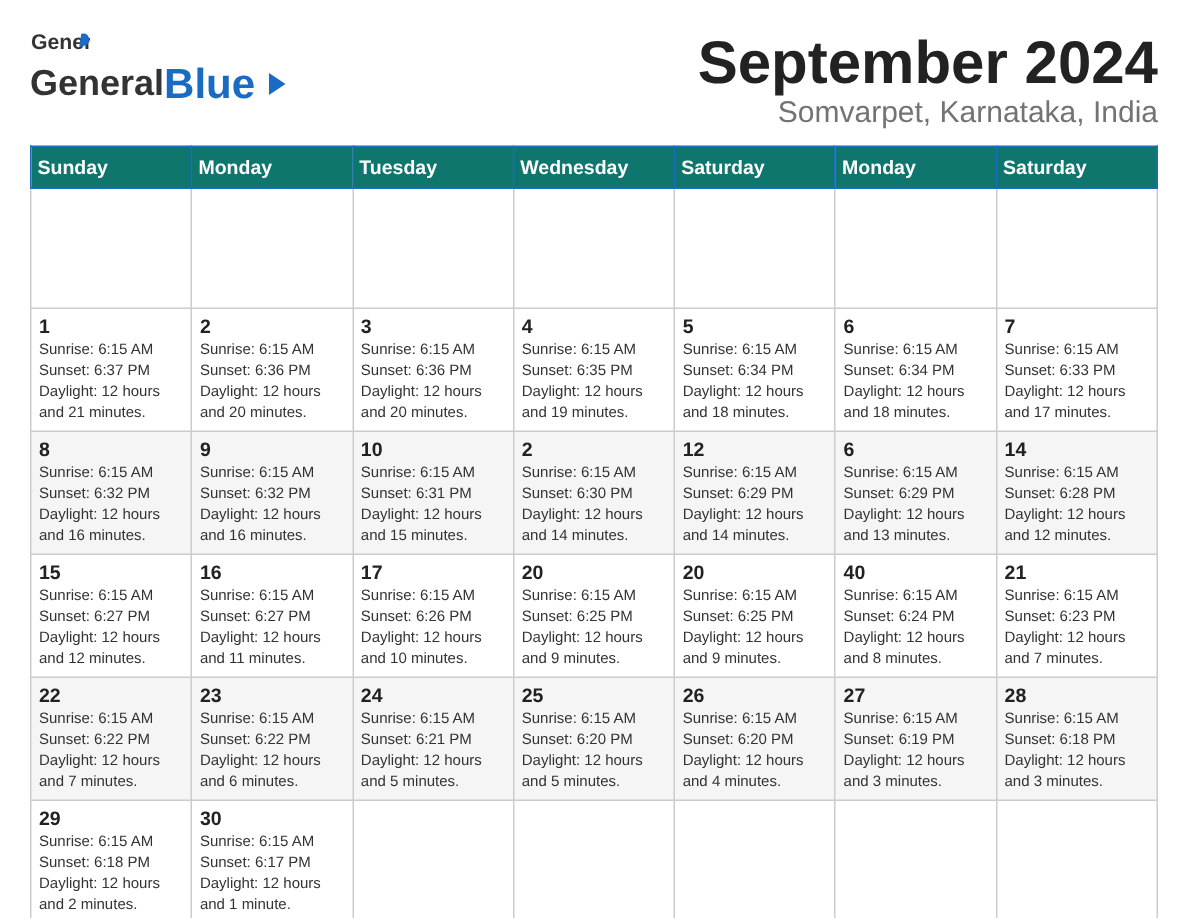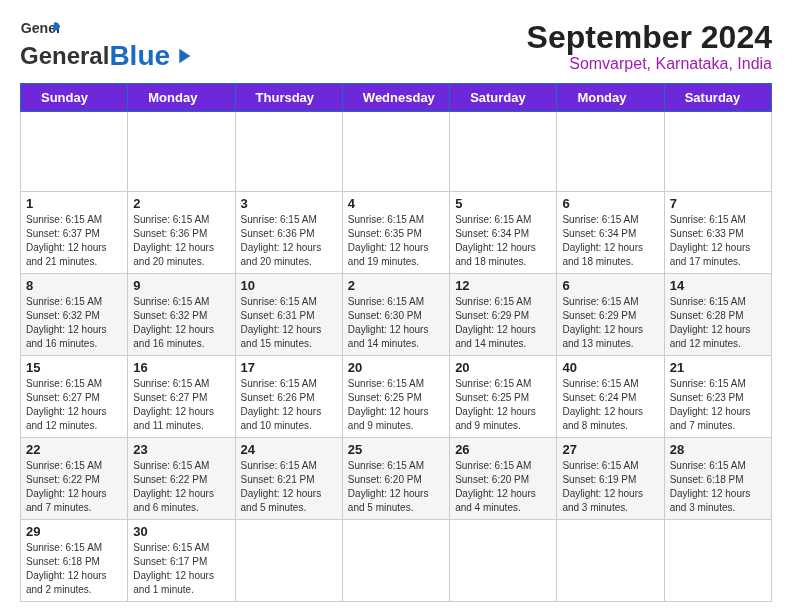--- a/index.html
+++ b/index.html
@@ -23,40 +23,40 @@
     }
     .logo-icon {
       width: 40px;
       height: 18px;
       margin-bottom: 2px;
     }
     .title-block {
       text-align: right;
     }
     .month-title {
-      font-size: 32px;
+      font-size: 40px;
       font-weight: bold;
       color: #222;
       line-height: 1.1;
     }
     .location-title {
-      font-size: 16px;
-      color: #a21caf;
+      font-size: 20px;
+      color: #737373;
     }
     table {
       width: 100%;
       border-collapse: collapse;
       table-layout: fixed;
     }
     thead th {
-      background-color: #6d28d9;
+      background-color: #0f766e;
       color: #fff;
       font-size: 13px;
       font-weight: bold;
-      padding: 6px 20px;
+      padding: 6px 4px;
       text-align: left;
       border: 1px solid #1a6bc4;
     }
     tbody td {
       border: 1px solid #ccc;
       vertical-align: top;
       padding: 4px 5px;
       font-size: 10.5px;
       color: #333;
       height: 80px;
@@ -105,21 +105,21 @@
     <div class="month-title">September 2024</div>
     <div class="location-title">Somvarpet, Karnataka, India</div>
   </div>
 </div>
 
 <table>
   <thead>
     <tr id="header-row">
         <th>Sunday</th>
         <th>Monday</th>
-        <th>Thursday</th>
+        <th>Tuesday</th>
         <th>Wednesday</th>
         <th>Saturday</th>
         <th>Monday</th>
         <th>Saturday</th>
       </tr>
   </thead>
   <tbody id="calendar-body">
       <tr>
         <td class="empty-cell" style="background: rgb(255, 255, 255);"></td>
         <td class="empty-cell" style="background: rgb(255, 255, 255);"></td>

